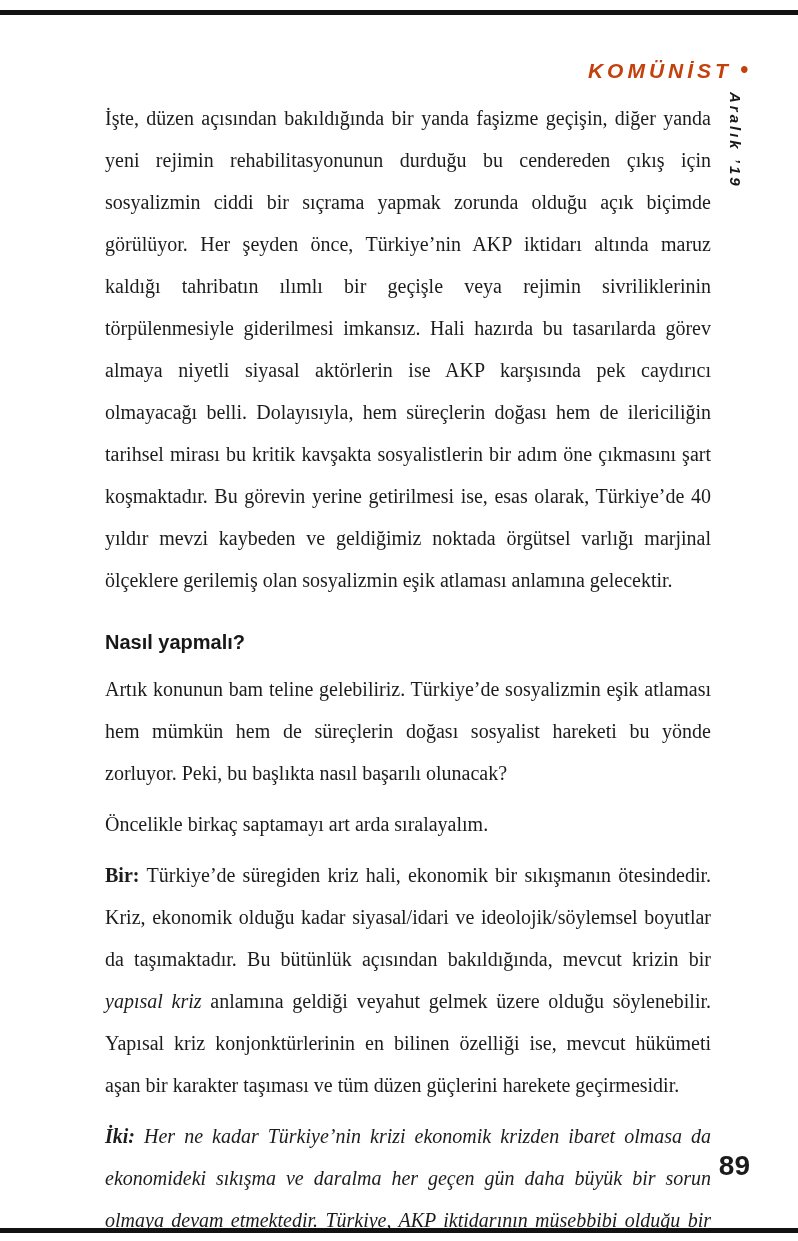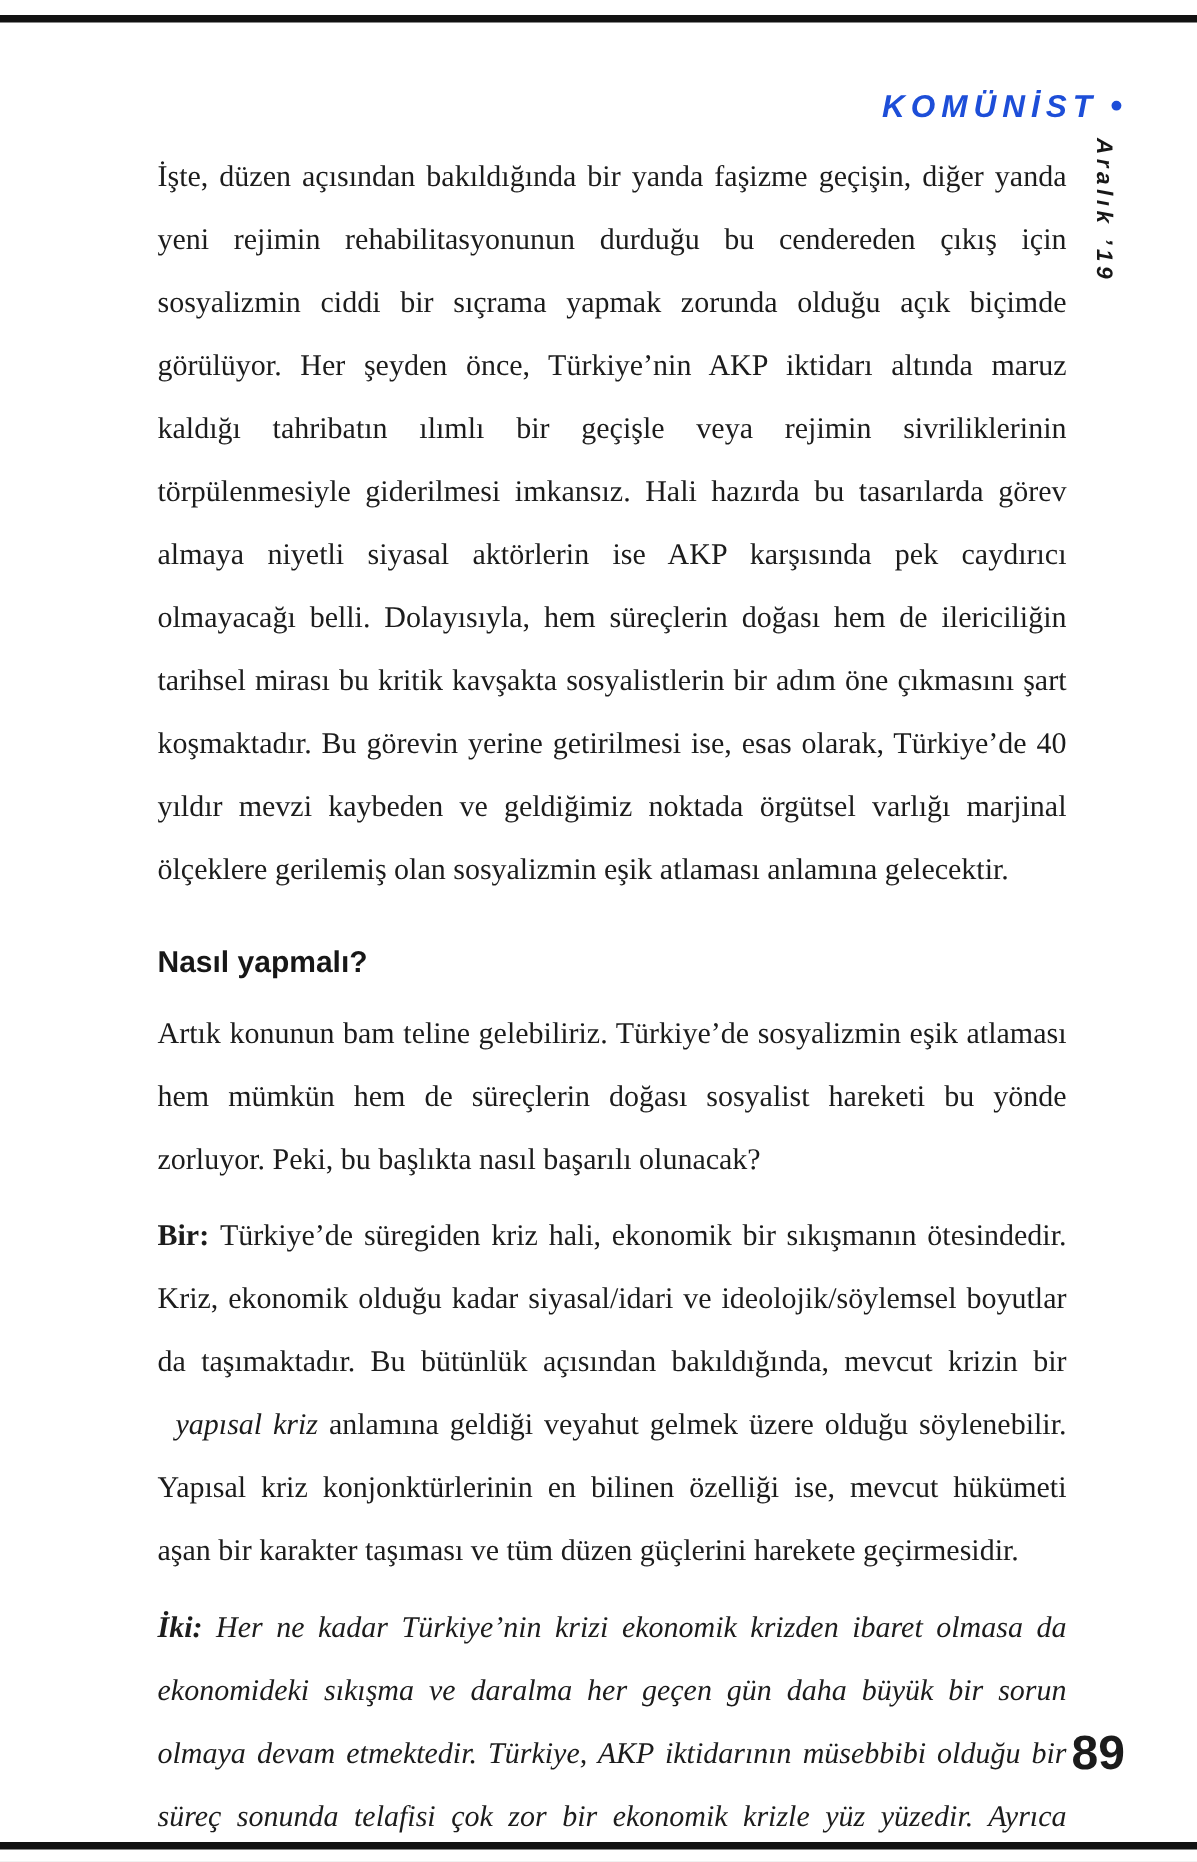--- a/index.html
+++ b/index.html
@@ -30,21 +30,21 @@
 
   .masthead {
     position: absolute;
     top: 57px;
     right: 50px;
     font-family: "Liberation Sans", "DejaVu Sans", sans-serif;
     font-weight: 700;
     font-style: italic;
     font-size: 21px;
     letter-spacing: 4px;
-    color: #1d4ed8;
+    color: #c2410c;
     white-space: nowrap;
   }
   .masthead .bullet {
     display: inline-block;
     margin-left: 8px;
     font-size: 23px;
     letter-spacing: 0;
   }
   .vertical-date {
     position: absolute;
@@ -68,57 +68,58 @@
     width: 606px;
   }
   .body-paragraph {
     margin: 0 0 9px 0;
     font-size: 20px;
     line-height: 42px;
     text-align: justify;
   }
   .body-paragraph:last-child { margin-bottom: 0; font-style: italic; }
   .seg-bold   { font-weight: 700; }
-  .seg-italic { font-style: italic; margin-left: 12px; }
+  .seg-italic { font-style: italic; }
   .section-heading {
     margin: 26px 0 11px 0;
     font-family: "Liberation Sans", "DejaVu Sans", sans-serif;
     font-weight: 700;
     font-size: 20px;
     line-height: 30px;
     color: #171717;
     text-align: left;
   }
   .page-number {
     position: absolute;
     top: 1150px;
     right: 48px;
     font-family: "Liberation Sans", "DejaVu Sans", sans-serif;
     font-weight: 600;
-    font-size: 32px;
+    font-size: 28px;
     color: #1b1b1b;
   }
 </style>
 </head>
 <body>
 
 <div class="page">
 
   <div class="edge-bar top"></div>
 
   <div class="masthead">
     <span>KOMÜNİST</span><span class="bullet">•</span>
   </div>
 
   <div class="vertical-date">Aralık ’19</div>
 
   <main class="article">
       <p class="body-paragraph"><span class="seg-normal">İşte, düzen açısından bakıldığında bir yanda faşizme geçişin, diğer yanda yeni rejimin rehabilitasyonunun durduğu bu cendereden çıkış için sosyalizmin ciddi bir sıçrama yapmak zorunda olduğu açık biçimde görülüyor. Her şeyden önce, Türkiye’nin AKP iktidarı altında maruz kaldığı tahribatın ılımlı bir geçişle veya rejimin sivriliklerinin törpülenmesiyle giderilmesi imkansız. Hali hazırda bu tasarılarda görev almaya niyetli siyasal aktörlerin ise AKP karşısında pek caydırıcı olmayacağı belli. Dolayısıyla, hem süreçlerin doğası hem de ilericiliğin tarihsel mirası bu kritik kavşakta sosyalistlerin bir adım öne çıkmasını şart koşmaktadır. Bu görevin yerine getirilmesi ise, esas olarak, Türkiye’de 40 yıldır mevzi kaybeden ve geldiğimiz noktada örgütsel varlığı marjinal ölçeklere gerilemiş olan sosyalizmin eşik atlaması anlamına gelecektir.</span></p>
       <h2 class="section-heading">Nasıl yapmalı?</h2>
       <p class="body-paragraph"><span class="seg-normal">Artık konunun bam teline gelebiliriz. Türkiye’de sosyalizmin eşik atlaması hem mümkün hem de süreçlerin doğası sosyalist hareketi bu yönde zorluyor. Peki, bu başlıkta nasıl başarılı olunacak?</span></p>
+      <p class="body-paragraph"><span class="seg-normal">Öncelikle birkaç saptamayı art arda sıralayalım.</span></p>
       <p class="body-paragraph"><span class="seg-bold">Bir: </span><span class="seg-normal">Türkiye’de süregiden kriz hali, ekonomik bir sıkışmanın ötesindedir. Kriz, ekonomik olduğu kadar siyasal/idari ve ideolojik/söylemsel boyutlar da taşımaktadır. Bu bütünlük açısından bakıldığında, mevcut krizin bir </span><span class="seg-italic">yapısal kriz</span><span class="seg-normal"> anlamına geldiği veyahut gelmek üzere olduğu söylenebilir. Yapısal kriz konjonktürlerinin en bilinen özelliği ise, mevcut hükümeti aşan bir karakter taşıması ve tüm düzen güçlerini harekete geçirmesidir.</span></p>
       <p class="body-paragraph"><span class="seg-bold">İki: </span><span class="seg-normal">Her ne kadar Türkiye’nin krizi ekonomik krizden ibaret olmasa da ekonomideki sıkışma ve daralma her geçen gün daha büyük bir sorun olmaya devam etmektedir. Türkiye, AKP iktidarının müsebbibi olduğu bir süreç sonunda telafisi çok zor bir ekonomik krizle yüz yüzedir. Ayrıca iktidar ve sermaye sınıfı, bu krizin yükünün emekçilerin sırtına yıkılması konusunda son derece kararlıdır. Yoksullaşmanın, işsizliğin, borçluluğun hızla artması ve giderek sınıfsal öfke birikimine dönüşüp sert tepkiler üretmesi şaşırtıcı olmayacaktır.</span></p>
     </main>
 
   <div class="page-number">89</div>
 
   <div class="edge-bar bottom"></div>
 
 </div>
 

